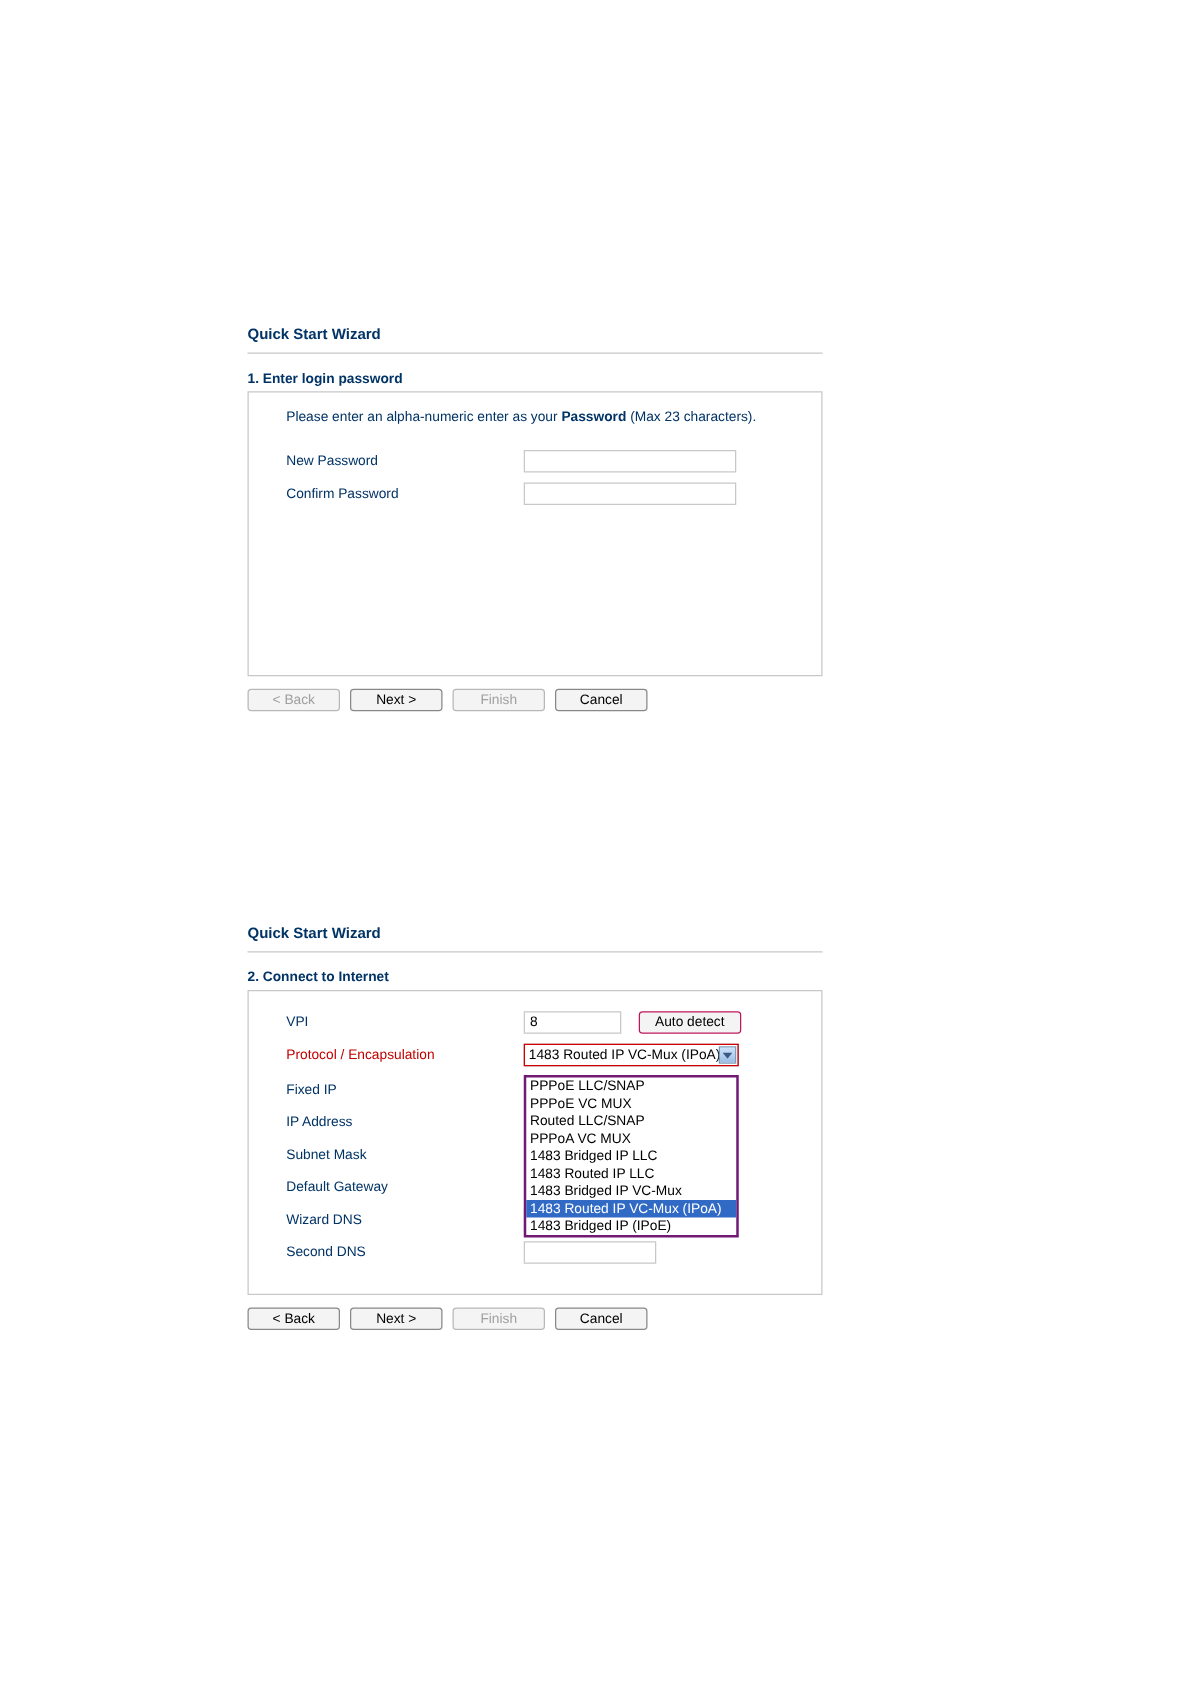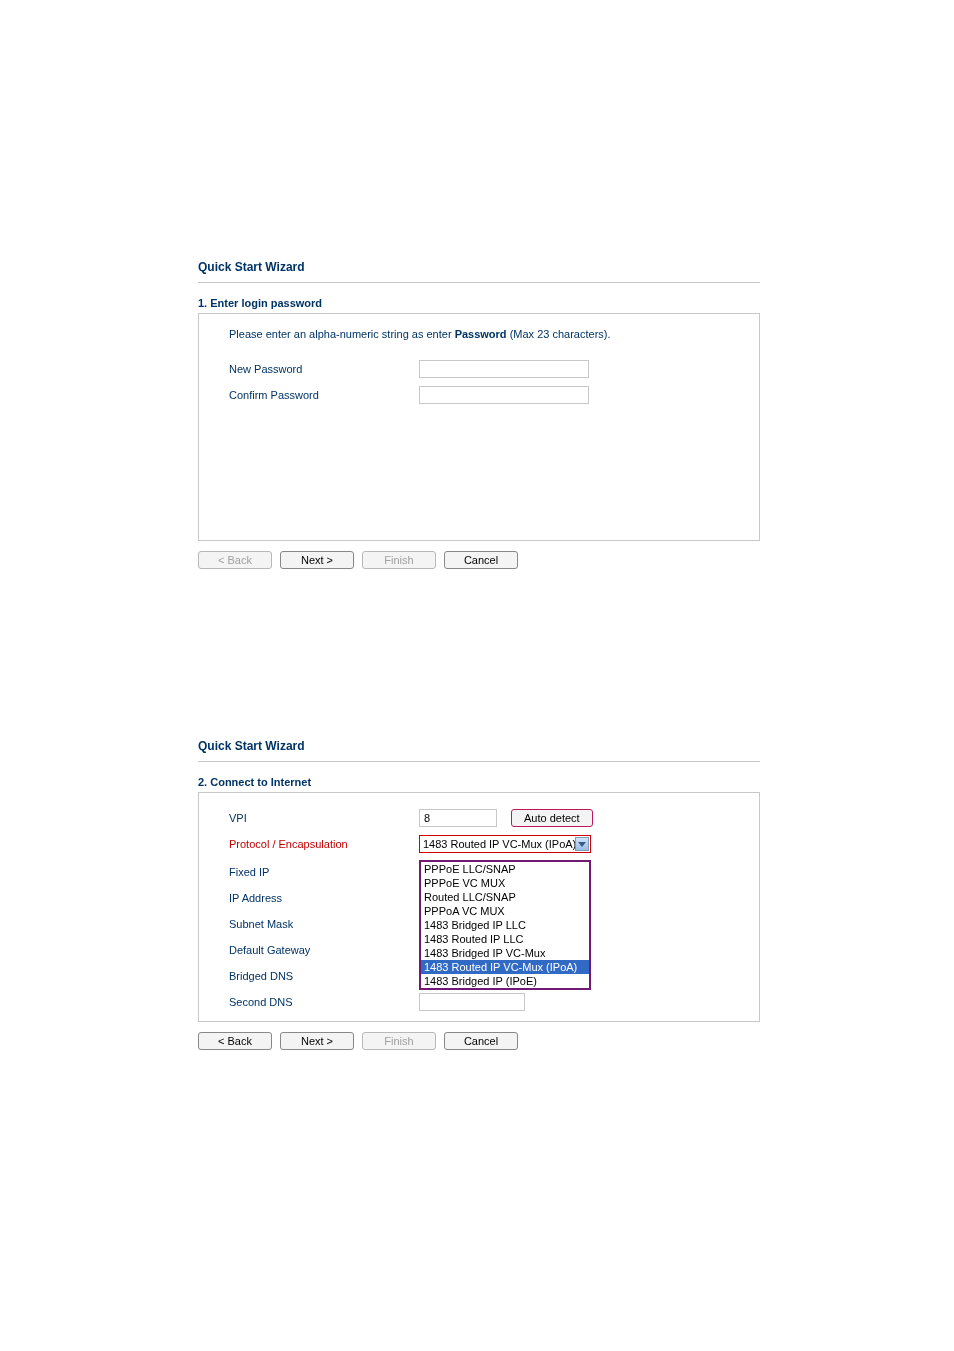--- a/index.html
+++ b/index.html
@@ -10,21 +10,21 @@
     font-size: 11px;
     color: #000;
   }
   .page {
     width: 954px;
     box-sizing: border-box;
     padding: 260px 0 250px 0;
   }
   .panel-wrap {
     margin-left: 198px;
-    width: 562px;
+    width: 460px;
   }
   .title {
     color: #003366;
     font-weight: bold;
     font-size: 12px;
   }
   .hr {
     height: 1px;
     background: #c8c8c8;
     margin: 8px 0 14px 0;
@@ -178,21 +178,21 @@
 
 <div class="page">
 
   <div class="panel-wrap">
     <div class="title">Quick Start Wizard</div>
     <div class="hr"></div>
     <div class="step-title">1. Enter login password</div>
 
     <div class="step-box pw">
       <div class="intro">
-        <span>Please enter an alpha-numeric string as enter  </span><b>Password</b><span> (Max 23 characters).</span>
+        <span>Please enter an alpha-numeric enter as your  </span><b>Password</b><span> (Max 23 characters).</span>
       </div>
 
       <div class="row">
         <div class="label">New Password</div>
         <input class="text-input w-mid" type="password" value="" style="">
       </div>
       <div class="row">
         <div class="label">Confirm Password</div>
         <input class="text-input w-mid" type="password" value="" style="">
       </div>
@@ -206,21 +206,21 @@
     </div>
   </div>
 
   <div style="height:170px"></div>
 
   <div class="panel-wrap">
     <div class="title">Quick Start Wizard</div>
     <div class="hr"></div>
     <div class="step-title">2. Connect to Internet</div>
 
-    <div class="step-box" style="padding-bottom:4px;">
+    <div class="step-box" style="padding-bottom:18px;">
 
       <div class="row">
         <div class="label">VPI</div>
         <div class="input-cell">
           <input class="text-input w-short" type="text" value="8" style="">
           <div class="autodetect">Auto detect</div>
         </div>
       </div>
 
 
@@ -261,21 +261,21 @@
             <div class="row">
               <div class="label">IP Address</div>
             </div>
             <div class="row">
               <div class="label">Subnet Mask</div>
             </div>
             <div class="row">
               <div class="label">Default Gateway</div>
             </div>
             <div class="row">
-              <div class="label">Bridged DNS</div>
+              <div class="label">Wizard DNS</div>
               <input class="small-input" type="text" value="" style="">
             </div>
             <div class="row">
               <div class="label">Second DNS</div>
               <input class="small-input" type="text" value="" style="">
             </div>
           </div>
         </div>
       </div>
 

